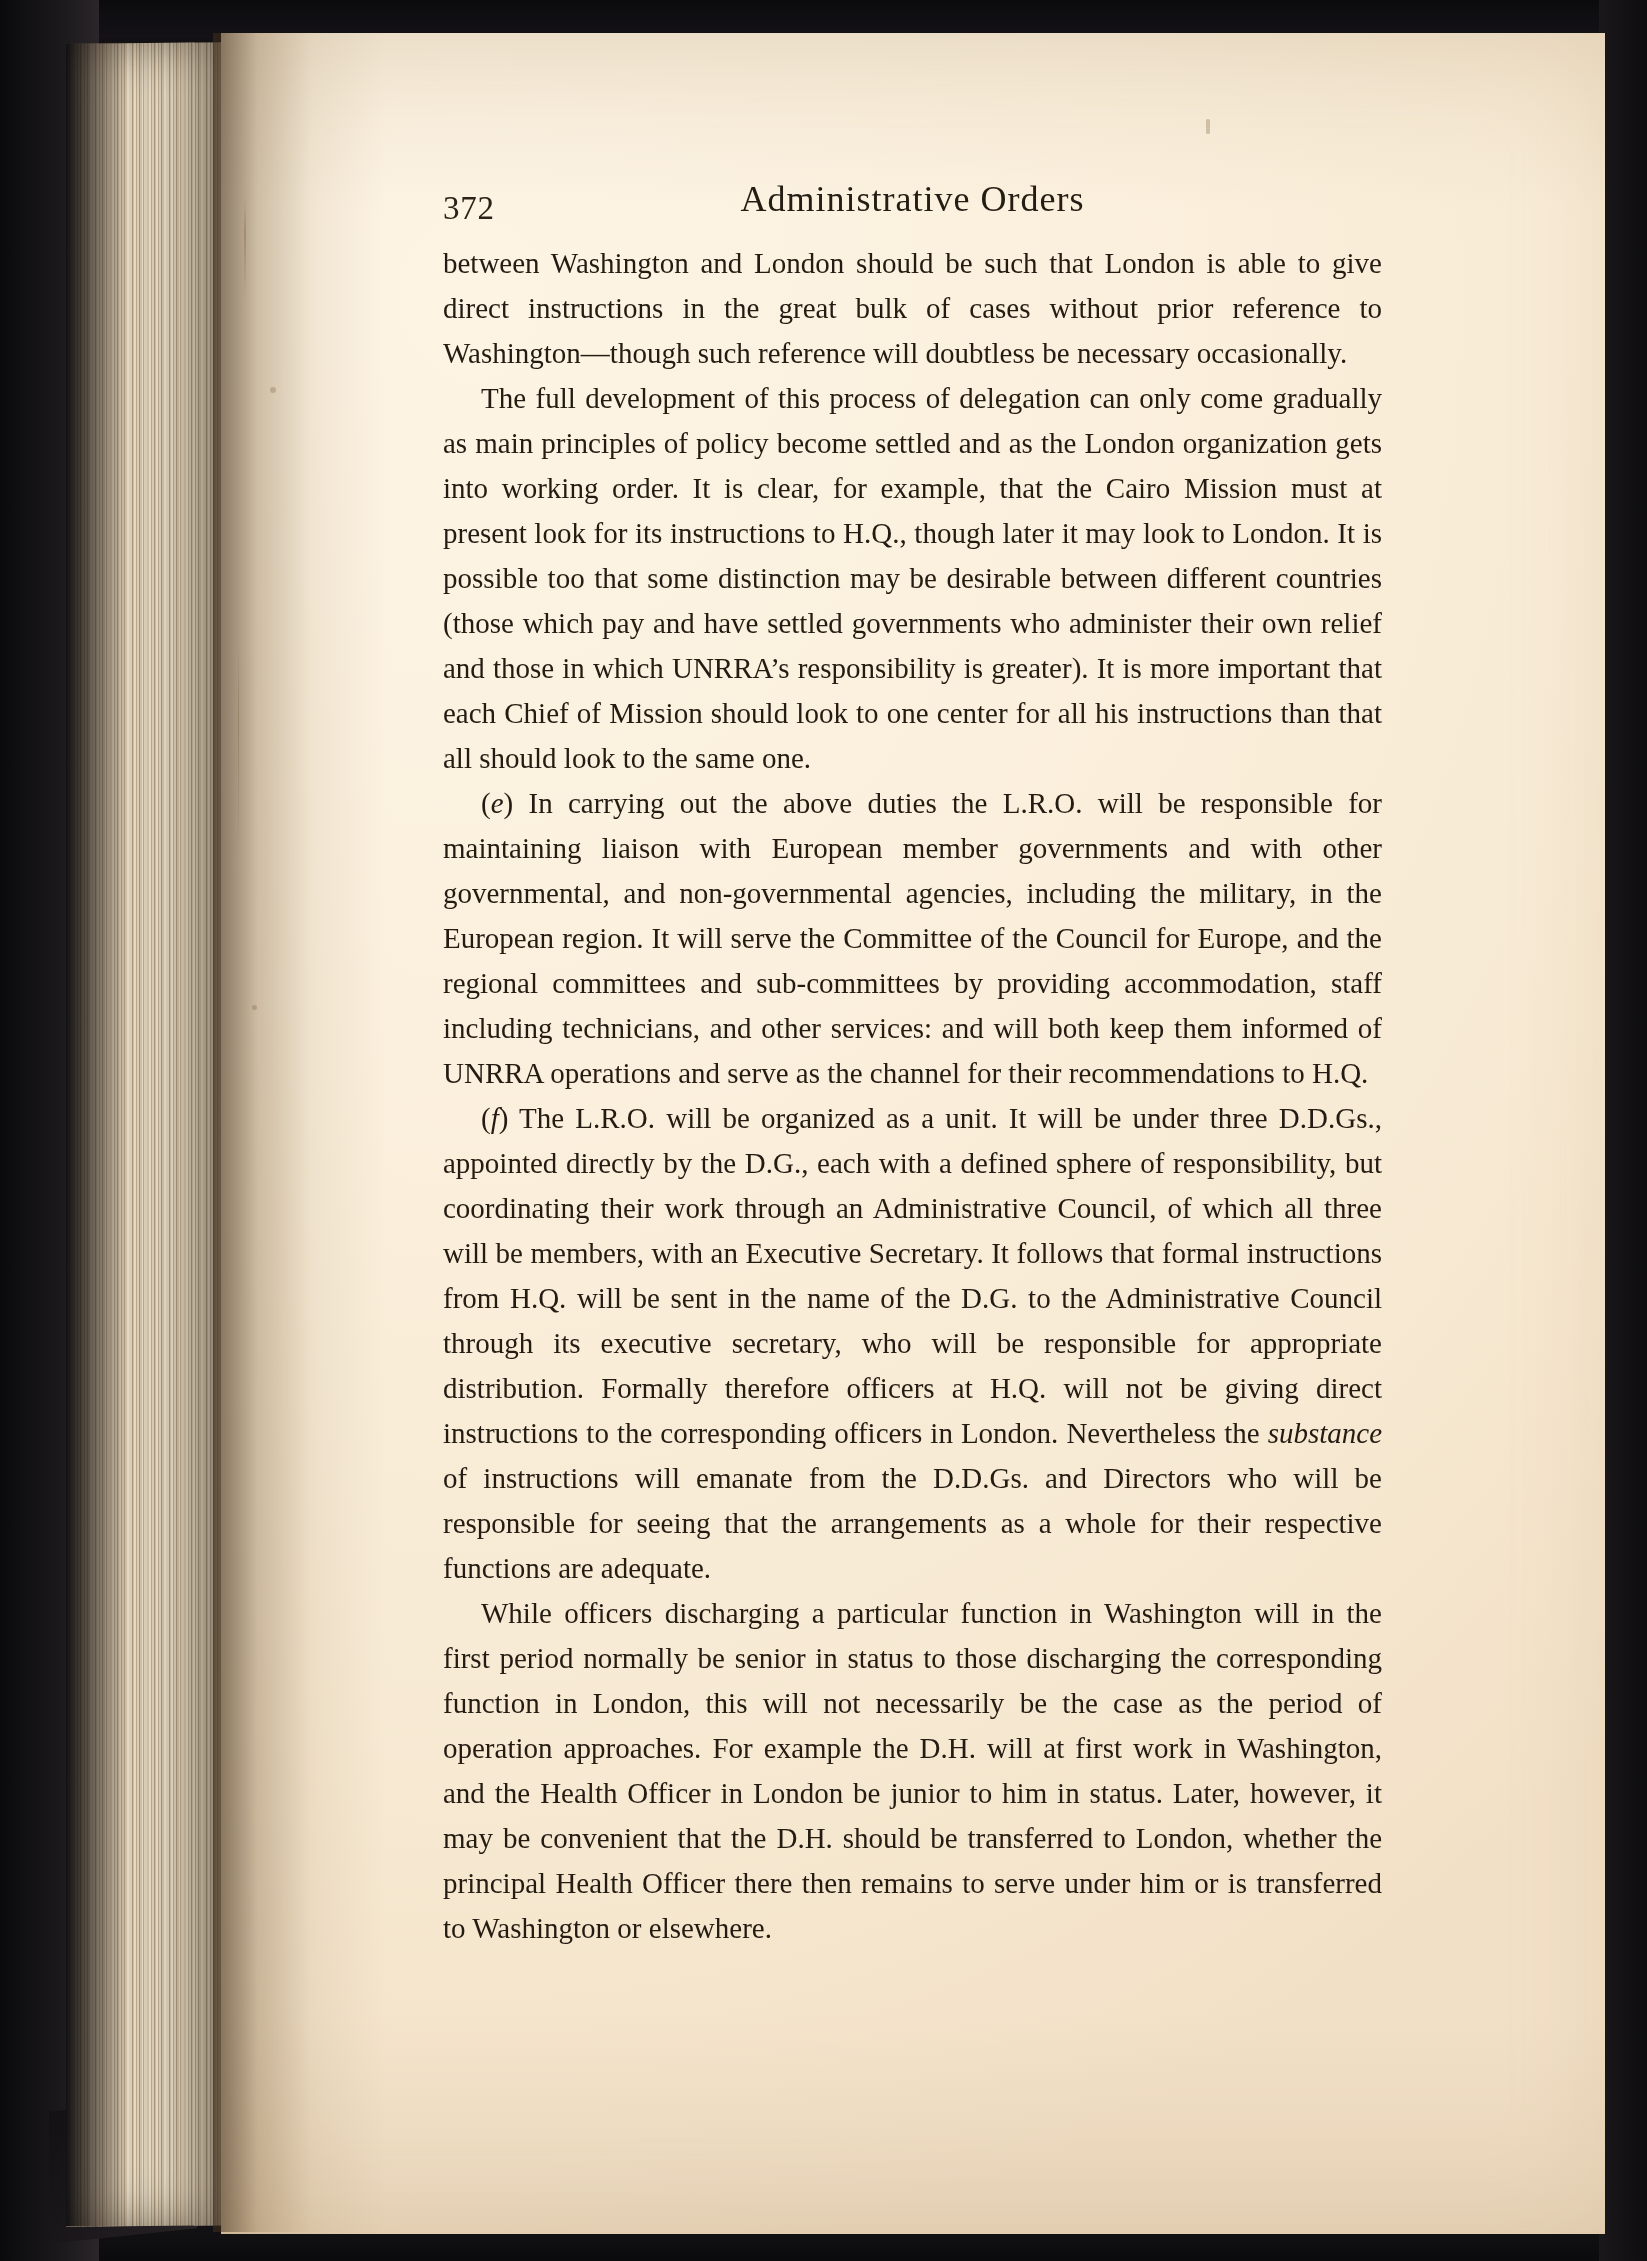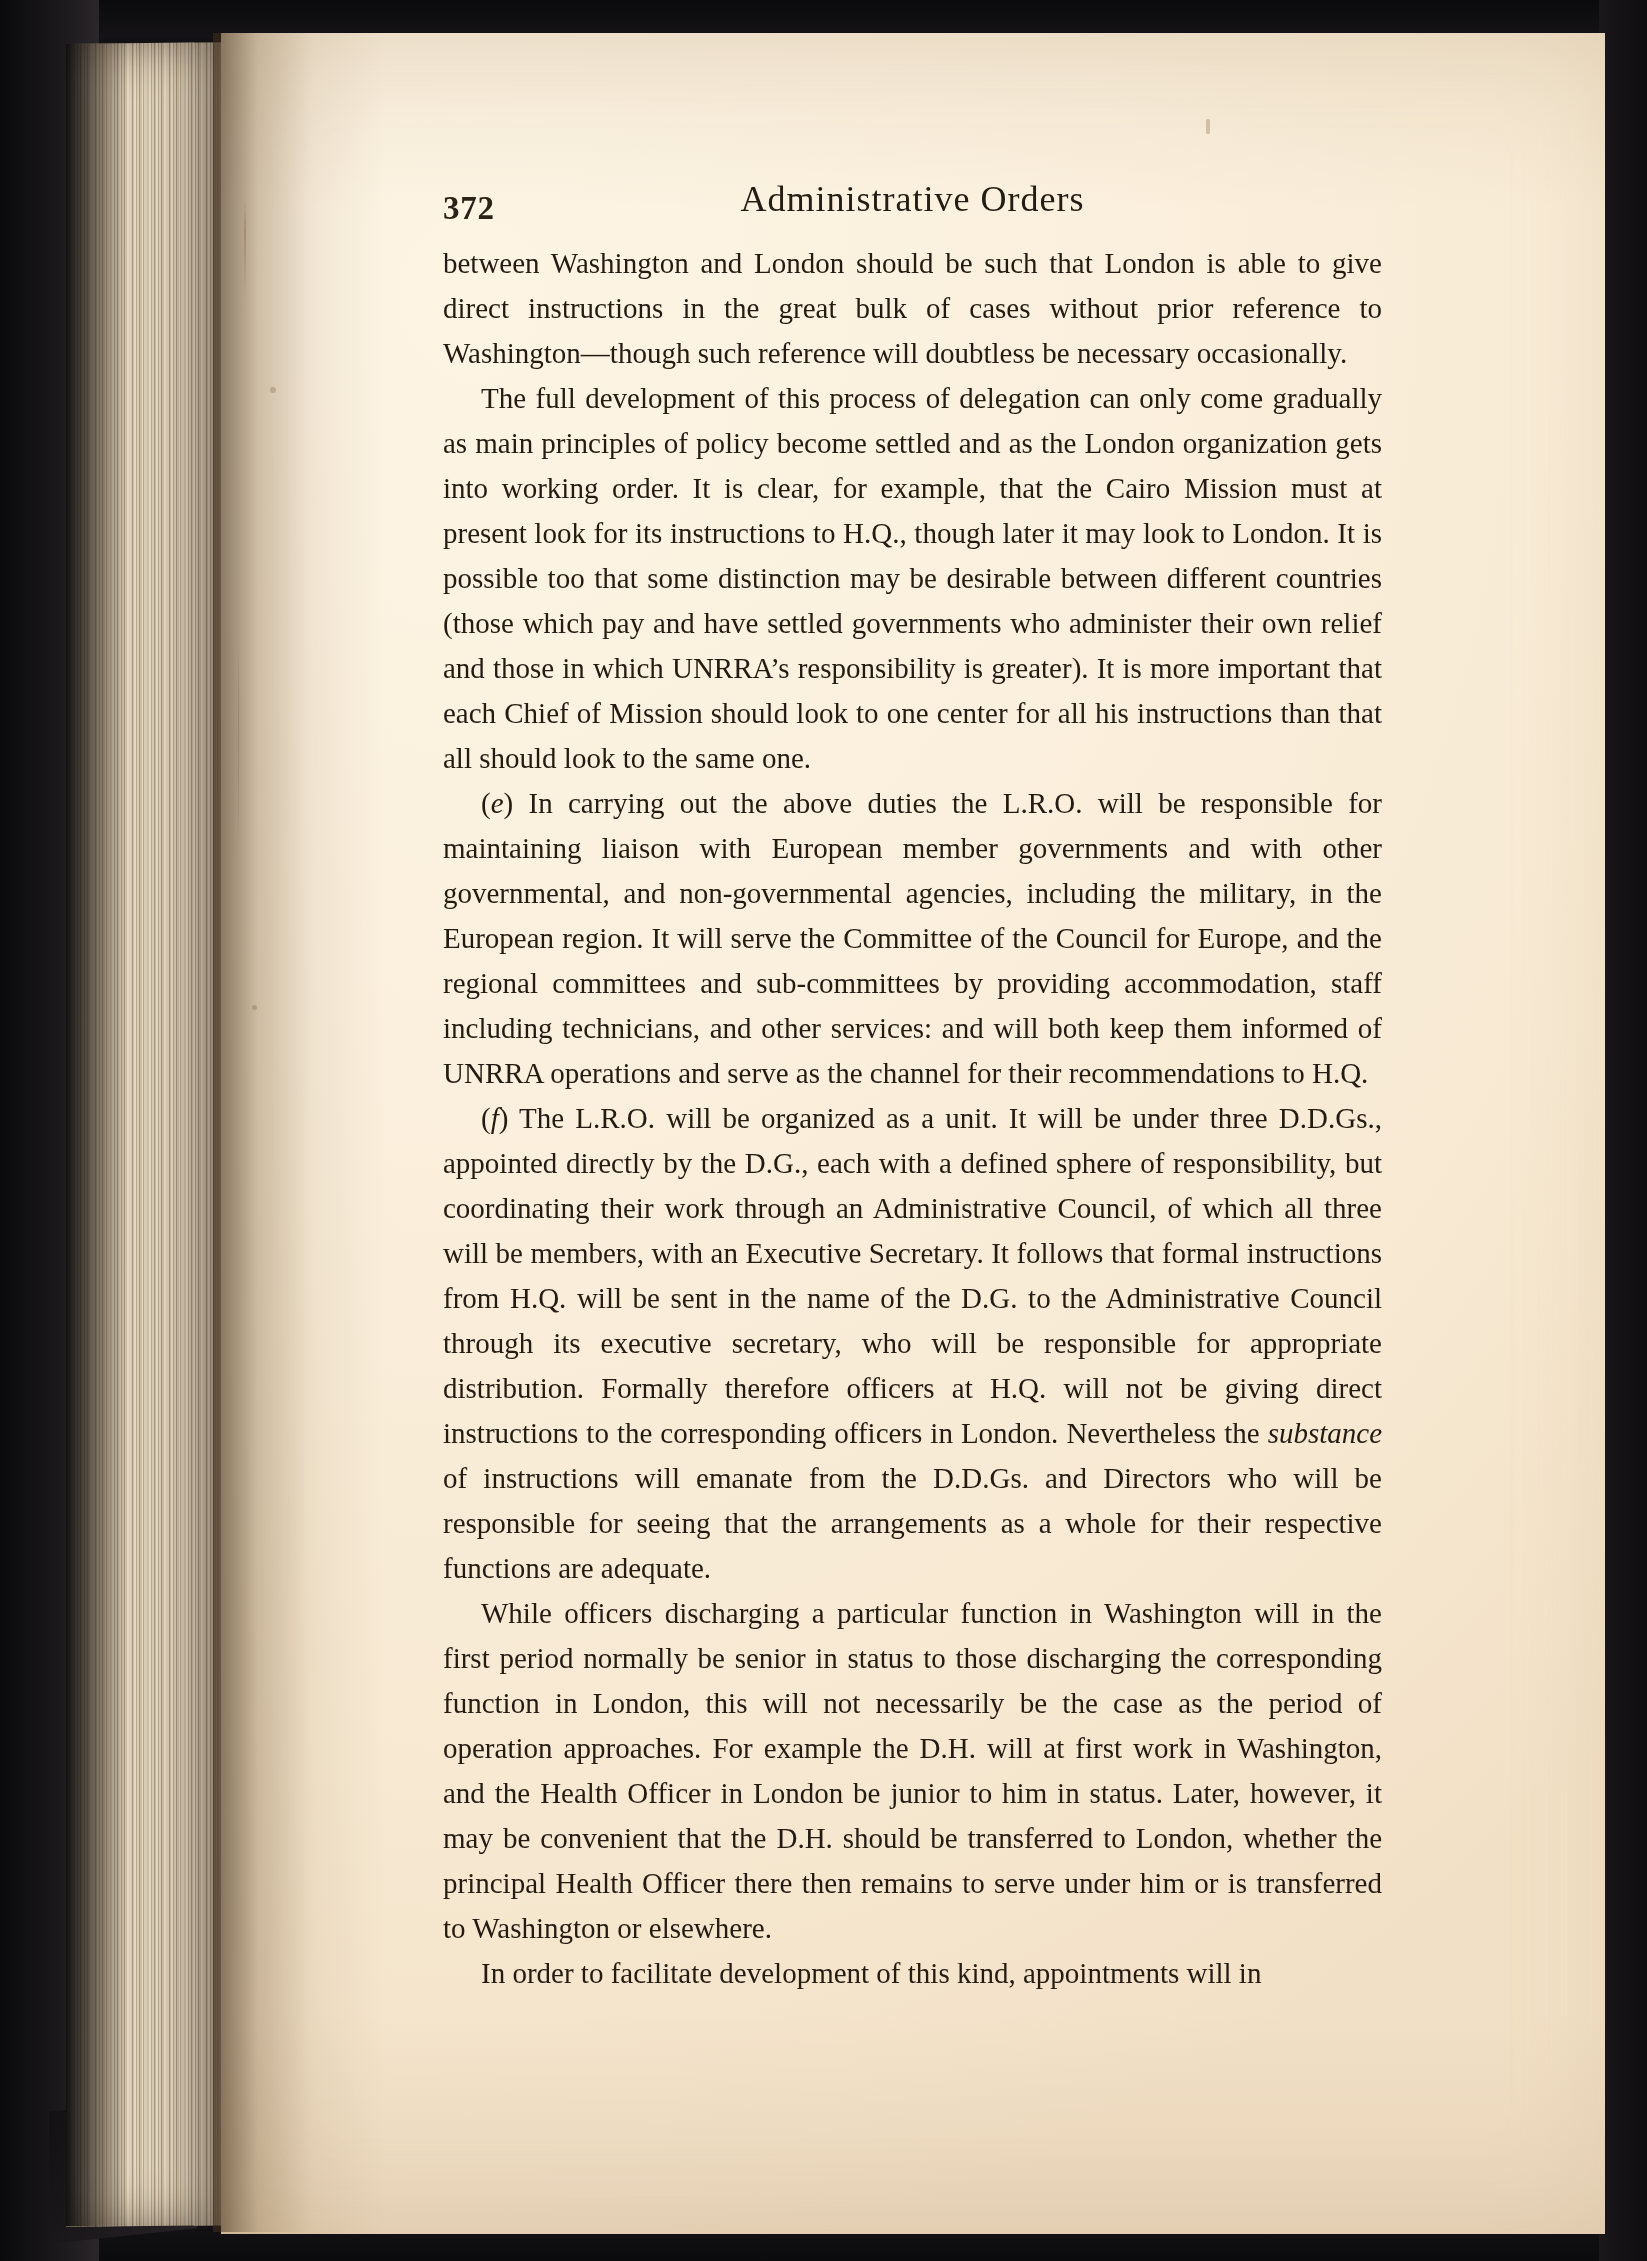--- a/index.html
+++ b/index.html
@@ -135,21 +135,20 @@
     position: relative;
     height: 63px;
   }
   .folio {
     position: absolute;
     left: 0; top: 16.5px;
     font-size: 33px;
     letter-spacing: 0.8px;
     color: #2b2318;
     font-family: "Liberation Serif", serif;
-    font-weight: bold;
   }
   .running-head {
     position: absolute;
     left: 0; right: 0; top: 5px;
     text-align: center;
     font-size: 36px;
     color: #241d14;
     letter-spacing: 1px;
   }
 
@@ -201,20 +200,19 @@
       <div class="header-row">
         <div class="folio">372</div>
         <div class="running-head">Administrative Orders</div>
       </div>
       <div class="body-copy" id="body-copy">
           <p class="noindent">between Washington and London should be such that London is able to give direct instructions in the great bulk of cases without prior reference to Washington—though such reference will doubtless be necessary occasionally.</p>
           <p class="">The full development of this process of delegation can only come gradually as main principles of policy become settled and as the London organization gets into working order. It is clear, for example, that the Cairo Mission must at present look for its instructions to H.Q., though later it may look to London. It is possible too that some distinction may be desirable between different countries (those which pay and have settled governments who administer their own relief and those in which UNRRA’s responsibility is greater). It is more important that each Chief of Mission should look to one center for all his instructions than that all should look to the same one.</p>
           <p class="">(<em>e</em>) In carrying out the above duties the L.R.O. will be responsible for maintaining liaison with European member governments and with other governmental, and non-governmental agencies, including the military, in the European region. It will serve the Committee of the Council for Europe, and the regional committees and sub-committees by providing accommodation, staff including technicians, and other services: and will both keep them informed of UNRRA operations and serve as the channel for their recommendations to H.Q.</p>
           <p class="">(<em>f</em>) The L.R.O. will be organized as a unit. It will be under three D.D.Gs., appointed directly by the D.G., each with a defined sphere of responsibility, but coordinating their work through an Administrative Council, of which all three will be members, with an Executive Secretary. It follows that formal instructions from H.Q. will be sent in the name of the D.G. to the Administrative Council through its executive secretary, who will be responsible for appropriate distribution. Formally therefore officers at H.Q. will not be giving direct instructions to the corresponding officers in London. Nevertheless the <em>substance</em> of instructions will emanate from the D.D.Gs. and Directors who will be responsible for seeing that the arrangements as a whole for their respective functions are adequate.</p>
           <p class="">While officers discharging a particular function in Washington will in the first period normally be senior in status to those discharging the corresponding function in London, this will not necessarily be the case as the period of operation approaches. For example the D.H. will at first work in Washington, and the Health Officer in London be junior to him in status. Later, however, it may be convenient that the D.H. should be transferred to London, whether the principal Health Officer there then remains to serve under him or is transferred to Washington or elsewhere.</p>
-          <p class="">In order to facilitate development of this kind, appointments will in</p>
         </div>
     </div>
   </div>
 
   <div class="gutter-shadow"></div>
 </div>
 
 
 </body></html>

